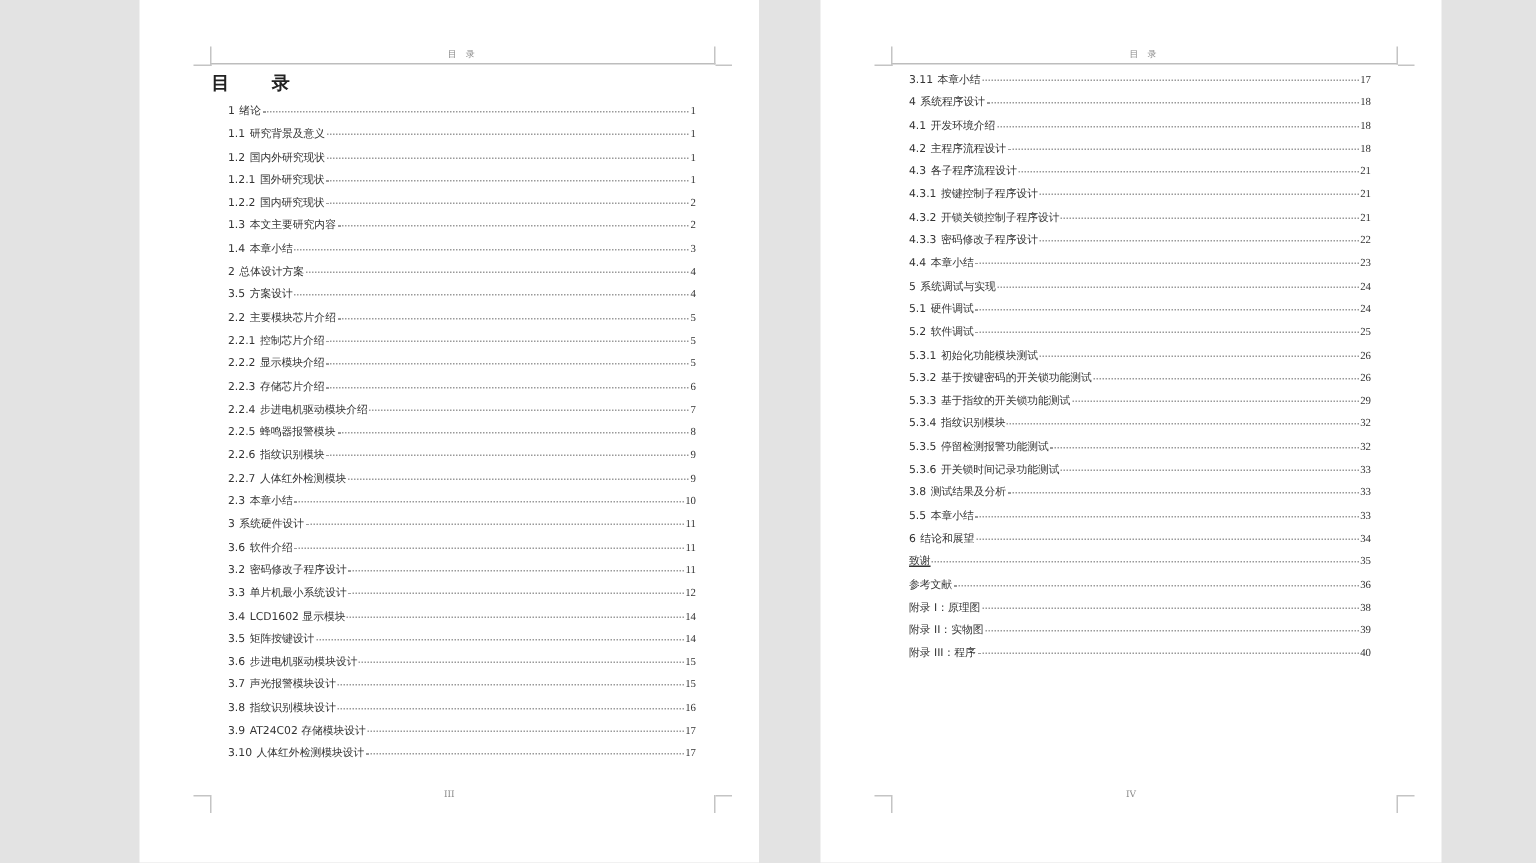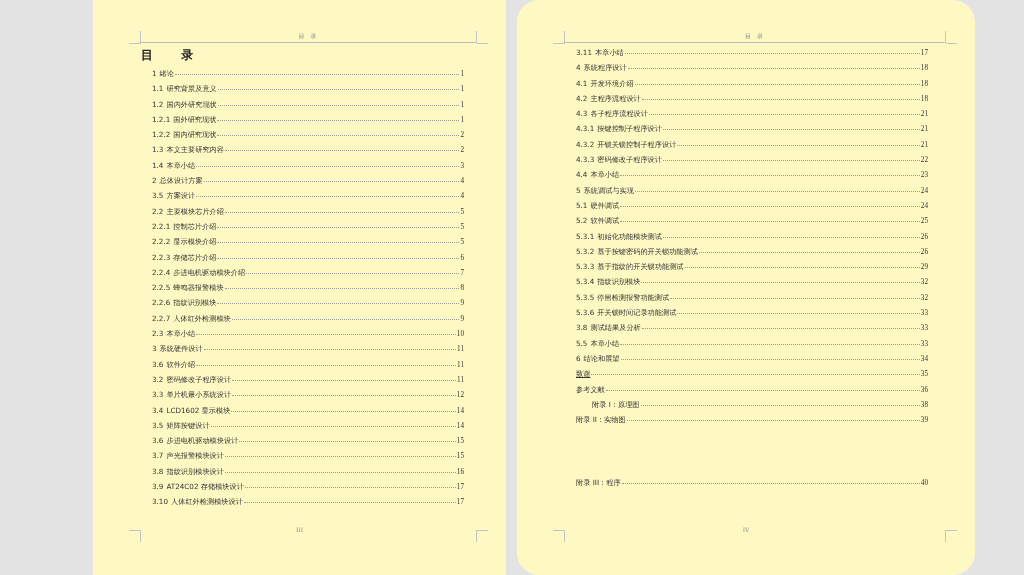--- a/index.html
+++ b/index.html
@@ -4,24 +4,24 @@
 <style>
   html, body { margin: 0; padding: 0; }
   body {
     width: 1024px; height: 575px; overflow: hidden;
     background: #e3e3e3;
     font-family: "DejaVu Serif", "Liberation Serif", serif;
     position: relative;
   }
   .page {
     position: absolute; top: 0; height: 575px;
-    background: #fef9c3;
+    background: #ffffff;
   }
   #page1 { left: 93px; width: 413px; }
-  #page2 { left: 517px; width: 458px; border-radius: 22px; }
+  #page2 { left: 547px; width: 414px; }
   .hdr-line {
     position: absolute; top: 42px; left: 47px; right: 29px;
     border-top: 1px solid #bdbdbd;
   }
   .hdr-text {
     position: absolute; top: 32px; left: 47px; right: 29px;
     text-align: center; font-size: 6px; color: #8a8a8a; letter-spacing: 2px;
     font-family: "DejaVu Sans", sans-serif;
   }
   .corner { position: absolute; width: 12px; height: 12px; border-color: #c4c4c4; border-style: solid; border-width: 0; }
@@ -392,31 +392,31 @@
         <span class="label" style="margin-left: 0px; text-decoration: underline;">致谢</span>
         <span class="dots"></span>
         <span class="pg">35</span>
       </li>
       <li>
         <span class="label" style="margin-left: 0px;">参考文献</span>
         <span class="dots"></span>
         <span class="pg">36</span>
       </li>
       <li>
-        <span class="label" style="margin-left: 16px;">附录 I：原理图</span>
+        <span class="label" style="margin-left: 0px;">附录 I：原理图</span>
         <span class="dots"></span>
         <span class="pg">38</span>
       </li>
       <li>
         <span class="label" style="margin-left: 0px;">附录 II：实物图</span>
         <span class="dots"></span>
         <span class="pg">39</span>
       </li>
       <li>
-        <span class="label" style="margin-left: 0px; margin-top: 48px;">附录 III：程序</span>
+        <span class="label" style="margin-left: 0px;">附录 III：程序</span>
         <span class="dots"></span>
         <span class="pg">40</span>
       </li>
     </ul>
   <div class="footer">IV</div>
   <div class="corner c-bl"></div>
   <div class="corner c-bl-h"></div>
   <div class="corner c-br"></div>
   <div class="corner c-br-h"></div>
 </div>

